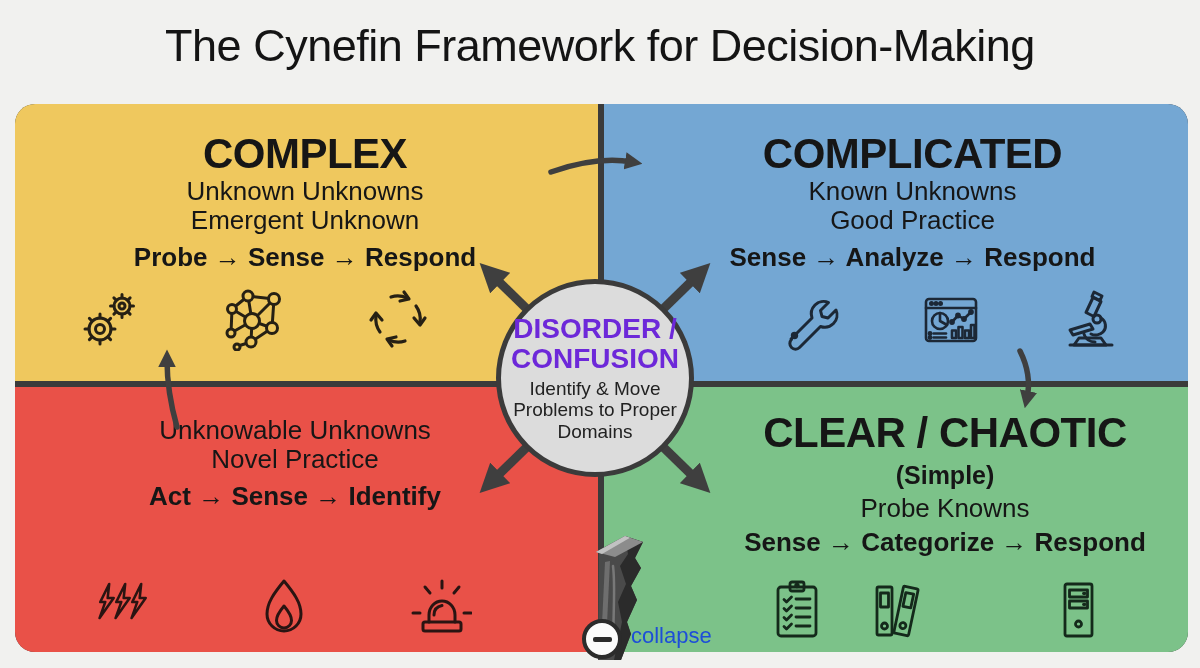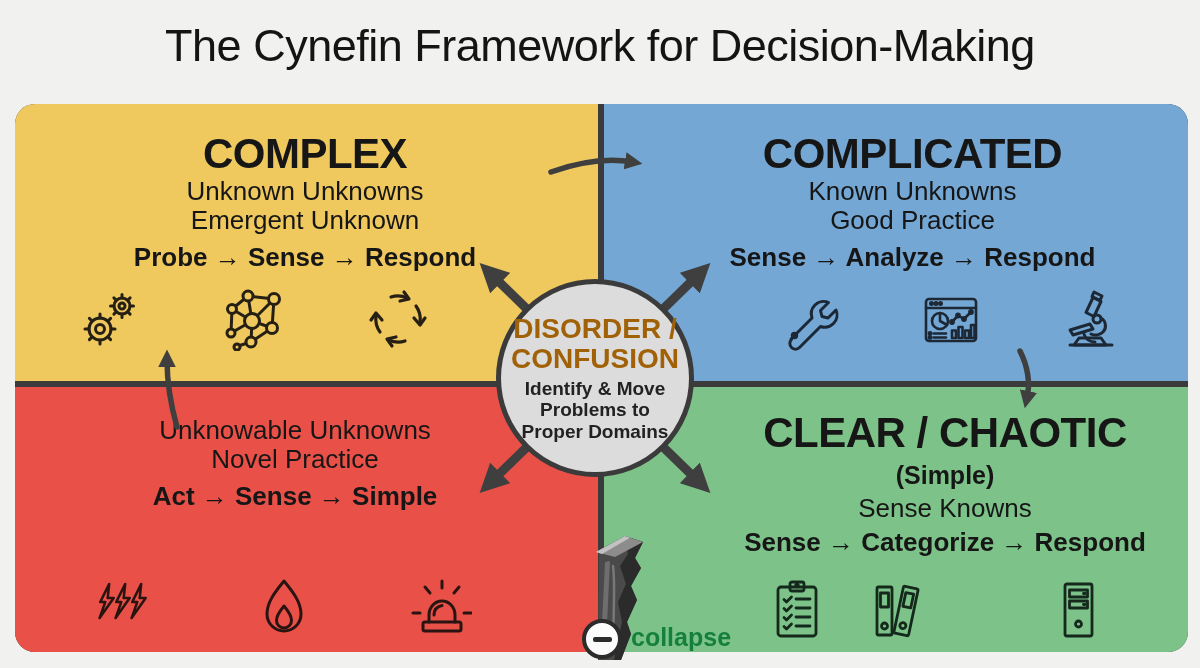--- a/index.html
+++ b/index.html
@@ -42,34 +42,34 @@
   #i-complicated{left:778px;top:288px;width:346px;}
   #i-chaotic{left:95px;top:576px;width:377px;}
   .icon-abs{position:absolute;z-index:3;}
 
   .center-circle{
     position:absolute;left:496px;top:279px;width:198px;height:198px;
     border-radius:50%;background:#DCDCDC;border:5px solid #3B3B3B;box-sizing:border-box;
     display:flex;flex-direction:column;align-items:center;justify-content:center;
     text-align:center;z-index:5;
   }
-  .cc-title{font-size:28px;font-weight:700;line-height:30px;color:#a16207;}
-  .cc-body{font-size:19px;font-weight:700;line-height:21.5px;width:174px;margin-top:4px;color:#222;}
+  .cc-title{font-size:28px;font-weight:700;line-height:30px;color:#6d28d9;}
+  .cc-body{font-size:19px;font-weight:400;line-height:21.5px;width:174px;margin-top:4px;color:#222;}
 
   .arrows{position:absolute;left:0;top:0;z-index:4;}
   .cliff{position:absolute;left:585px;top:520px;z-index:6;}
 
   .minus-badge{
     position:absolute;left:582px;top:619px;width:40px;height:40px;border-radius:50%;
     background:#FBFBFB;border:4px solid #2B2B2B;box-sizing:border-box;
     display:flex;align-items:center;justify-content:center;z-index:7;
   }
   .minus-bar{width:19px;height:5px;background:#2B2B2B;border-radius:2px;}
   .collapse-label{
-    position:absolute;left:631px;top:623px;font-size:25px;font-weight:700;color:#15803d;z-index:7;
+    position:absolute;left:631px;top:623px;font-size:22px;font-weight:400;color:#1d4ed8;z-index:7;
   }
 </style>
 </head>
 <body>
 
 <div class="stage">
 
   <div class="page-title">The Cynefin Framework for Decision-Making</div>
 
   <div class="board">
@@ -89,27 +89,27 @@
   <div class="qtext" id="t-complicated">
     <div class="qtitle">COMPLICATED</div>
     <div class="qsub">Known Unknowns</div>
     <div class="qsub">Good Practice</div>
     <div class="qprocess">Sense → Analyze → Respond</div>
   </div>
 
   <div class="qtext" id="t-chaotic">
     <div class="qsub">Unknowable Unknowns</div>
     <div class="qsub">Novel Practice</div>
-    <div class="qprocess">Act → Sense → Simple</div>
+    <div class="qprocess">Act → Sense → Identify</div>
   </div>
 
   <div class="qtext" id="t-clear">
     <div class="qtitle">CLEAR / CHAOTIC</div>
     <div class="qsimple">(Simple)</div>
-    <div class="qsub">Sense Knowns</div>
+    <div class="qsub">Probe Knowns</div>
     <div class="qprocess">Sense → Categorize → Respond</div>
   </div>
 
   <div class="iconrow" id="i-complex">
     <svg width="64" height="64" viewBox="0 0 64 64" fill="none" stroke="#262014" stroke-width="3" stroke-linecap="round" stroke-linejoin="round">
       <circle cx="22" cy="42" r="11"></circle>
         <circle cx="22" cy="42" r="4.5"></circle>
       <path d="M33,42h4 M29.8,49.8l2.8,2.8 M22,53v4 M14.2,49.8l-2.8,2.8 M11,42H7 M14.2,34.2l-2.8,-2.8 M22,31v-4 M29.8,34.2l2.8,-2.8"></path>
       <circle cx="44" cy="19" r="8"></circle>
         <circle cx="44" cy="19" r="3"></circle>

